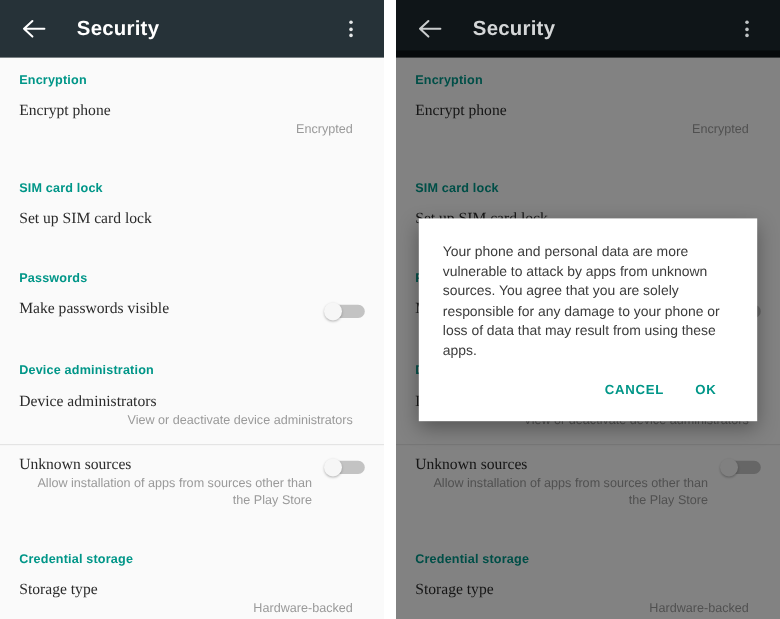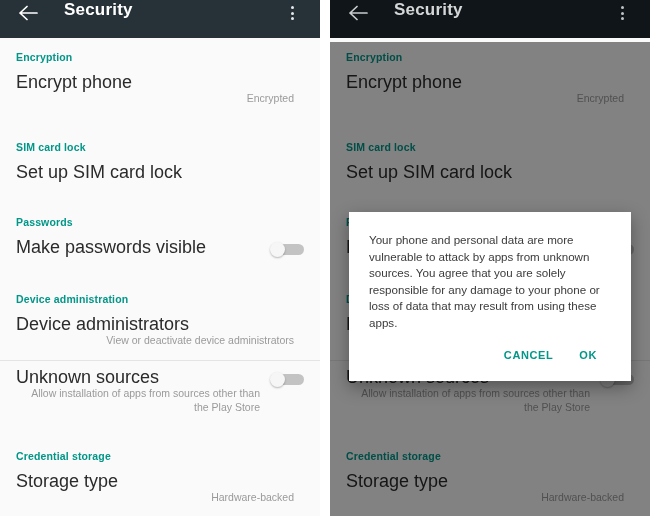--- a/index.html
+++ b/index.html
@@ -19,24 +19,24 @@
     width: 320px;
     height: 516px;
     background: #fafafa;
     overflow: hidden;
   }
   .phone.left { margin-right: 10px; }
   .phone.right { width: 320px; }
 
   
   .appbar {
-    height: 38px;
+    height: 48px;
     background: #263238;
     display: flex;
-    align-items: flex-start;
+    align-items: center;
     padding: 0 10px;
     position: relative;
     z-index: 5;
   }
   .phone.right .appbar { background: #0f1518; }
 
   .back-arrow {
     width: 26px; height: 26px;
     display: flex; align-items: center; justify-content: center;
     margin-left: 6px;
@@ -82,23 +82,24 @@
     letter-spacing: .15px;
   }
   .row {
     padding: 8px 16px 9px 16px;
     position: relative;
     display: flex;
     align-items: flex-start;
   }
   .row .texts { flex: 1 1 auto; padding-right: 10px; min-width: 0; }
   .row-title {
-    font-size: 18px;
+    font-size: 13px;
     color: #2b2b2b;
     line-height: 16px;
+    font-family: Liberation Serif, serif;
   }
   .row-sub {
     font-size: 10.5px;
     color: #9a9a9a;
     line-height: 14px;
     margin-top: 1px;
     text-align: right;
   }
   .divider {
     height: 1px;
@@ -134,21 +135,21 @@
   .scrim {
     position: absolute;
     left: 0; top: 42px;
     width: 100%; height: 474px;
     background: rgba(0,0,0,0.48);
     z-index: 10;
   }
   .dialog {
     position: absolute;
     left: 19px;
-    top: 212px;
+    top: 182px;
     width: 282px;
     background: #ffffff;
     z-index: 20;
     box-shadow: 0 6px 16px rgba(0,0,0,.36);
     padding: 20px 20px 8px 20px;
   }
   .dialog-message {
     font-size: 11.6px;
     line-height: 16.5px;
     color: #3b3b3b;

